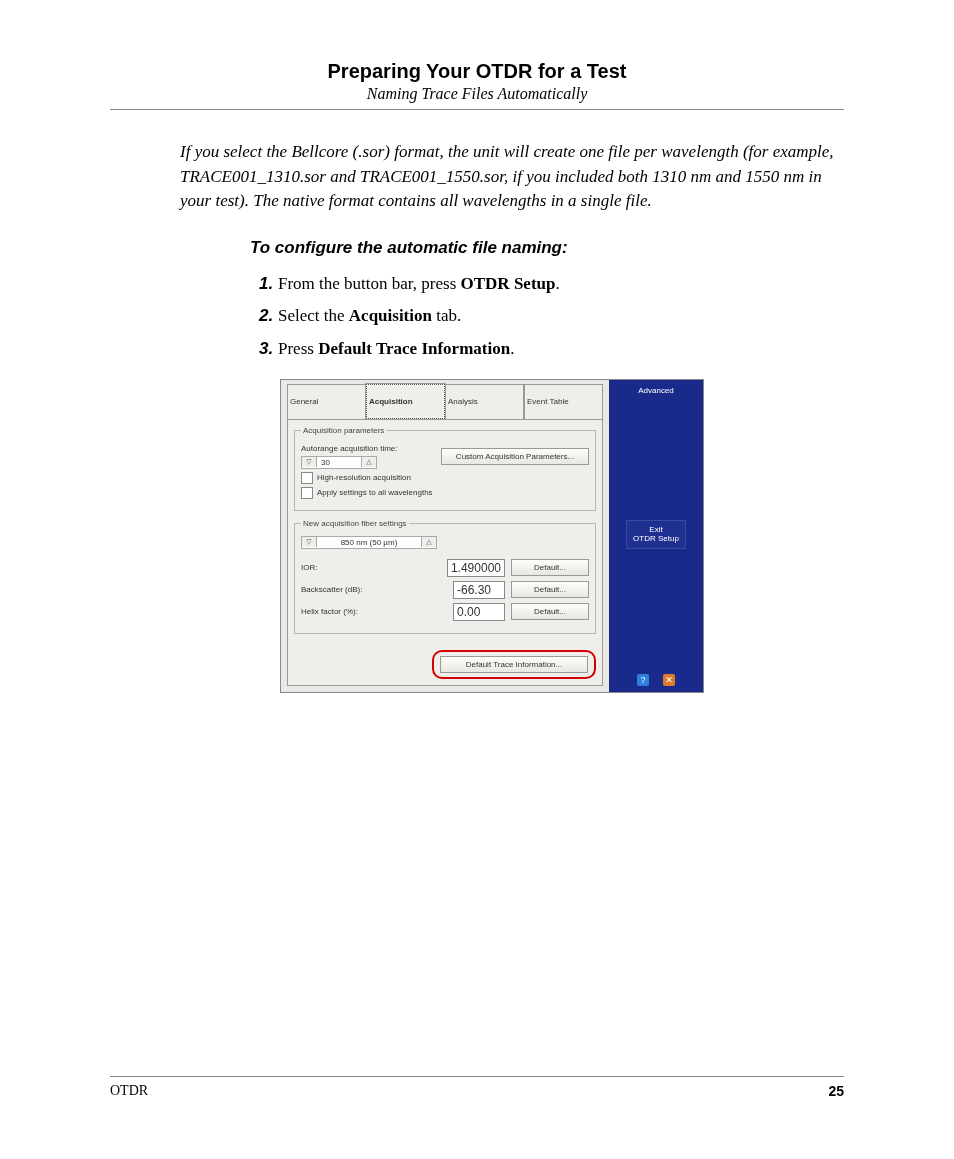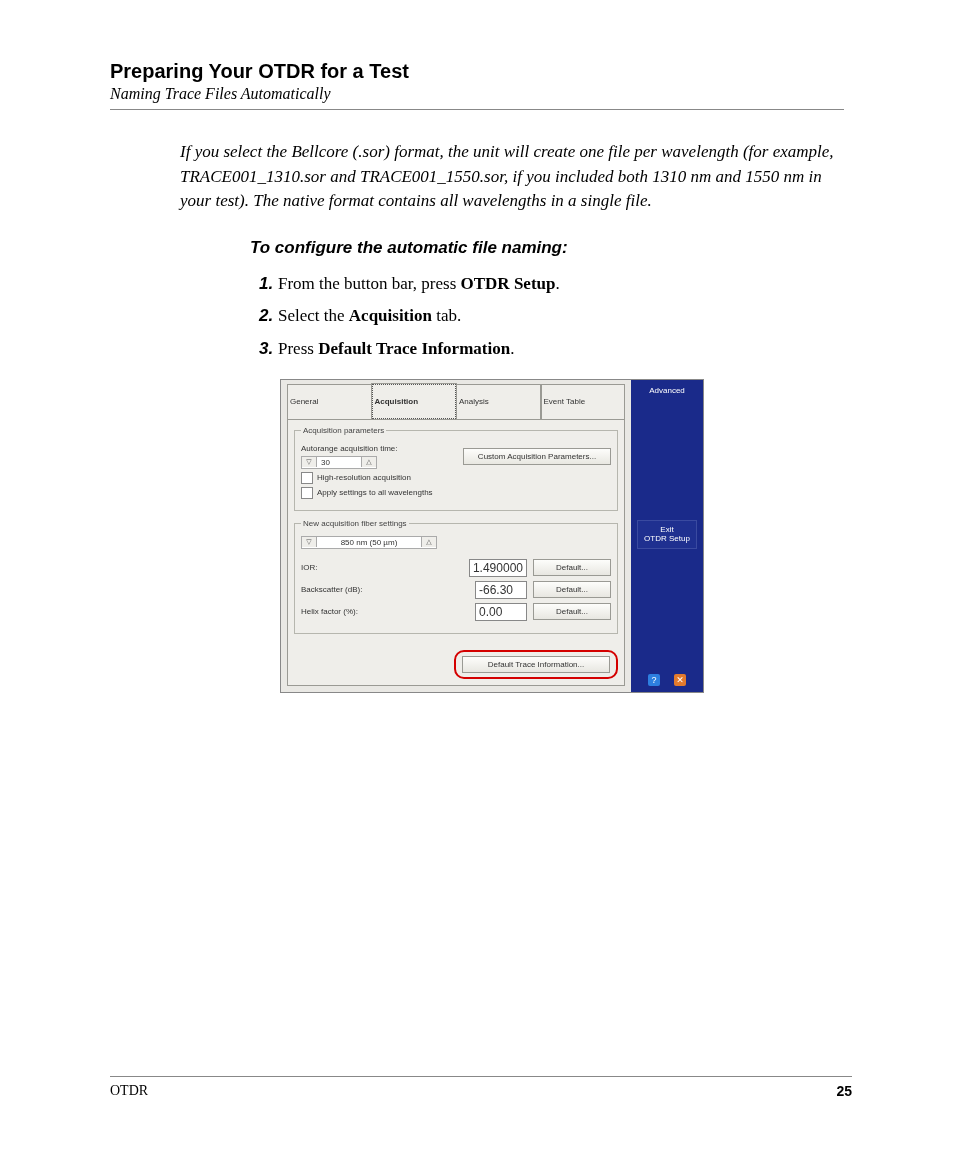--- a/index.html
+++ b/index.html
@@ -10,21 +10,21 @@
     color: #000;
   }
   .page {
     width: 954px;
     height: 1159px;
     position: relative;
     box-sizing: border-box;
     padding: 60px 110px 0 110px;
   }
   .hdr {
-    text-align: left;
+    text-align: center;
   }
   .hdr-title {
     font-family: "Arial Black", Arial, sans-serif;
     font-weight: 900;
     font-size: 20px;
   }
   .hdr-sub {
     font-style: italic;
     font-size: 16px;
     margin-top: 2px;
@@ -82,21 +82,21 @@
     border: 1px solid #888;
     background: #e9e8e4;
     color: #333;
   }
   .shot-main {
     flex: 1;
     display: flex;
     flex-direction: column;
   }
   .shot-side {
-    width: 72px;
+    width: 94px;
     background: #1a2a8a;
     color: #fff;
     display: flex;
     flex-direction: column;
     justify-content: space-between;
     align-items: center;
     padding: 4px 0 4px 0;
     box-sizing: border-box;
   }
   .side-top {
@@ -240,21 +240,21 @@
     padding-top: 8px;
   }
   .highlight {
     border: 2px solid #d40000;
     border-radius: 10px;
     padding: 4px 6px;
   }
 
   .footer {
     position: absolute;
-    left: 110px; right: 102px;
+    left: 110px; right: 110px;
     bottom: 60px;
   }
   .frule {
     border: none;
     border-top: 1px solid #888;
     margin: 0 0 6px 0;
   }
   .fline {
     display: flex;
     justify-content: space-between;

